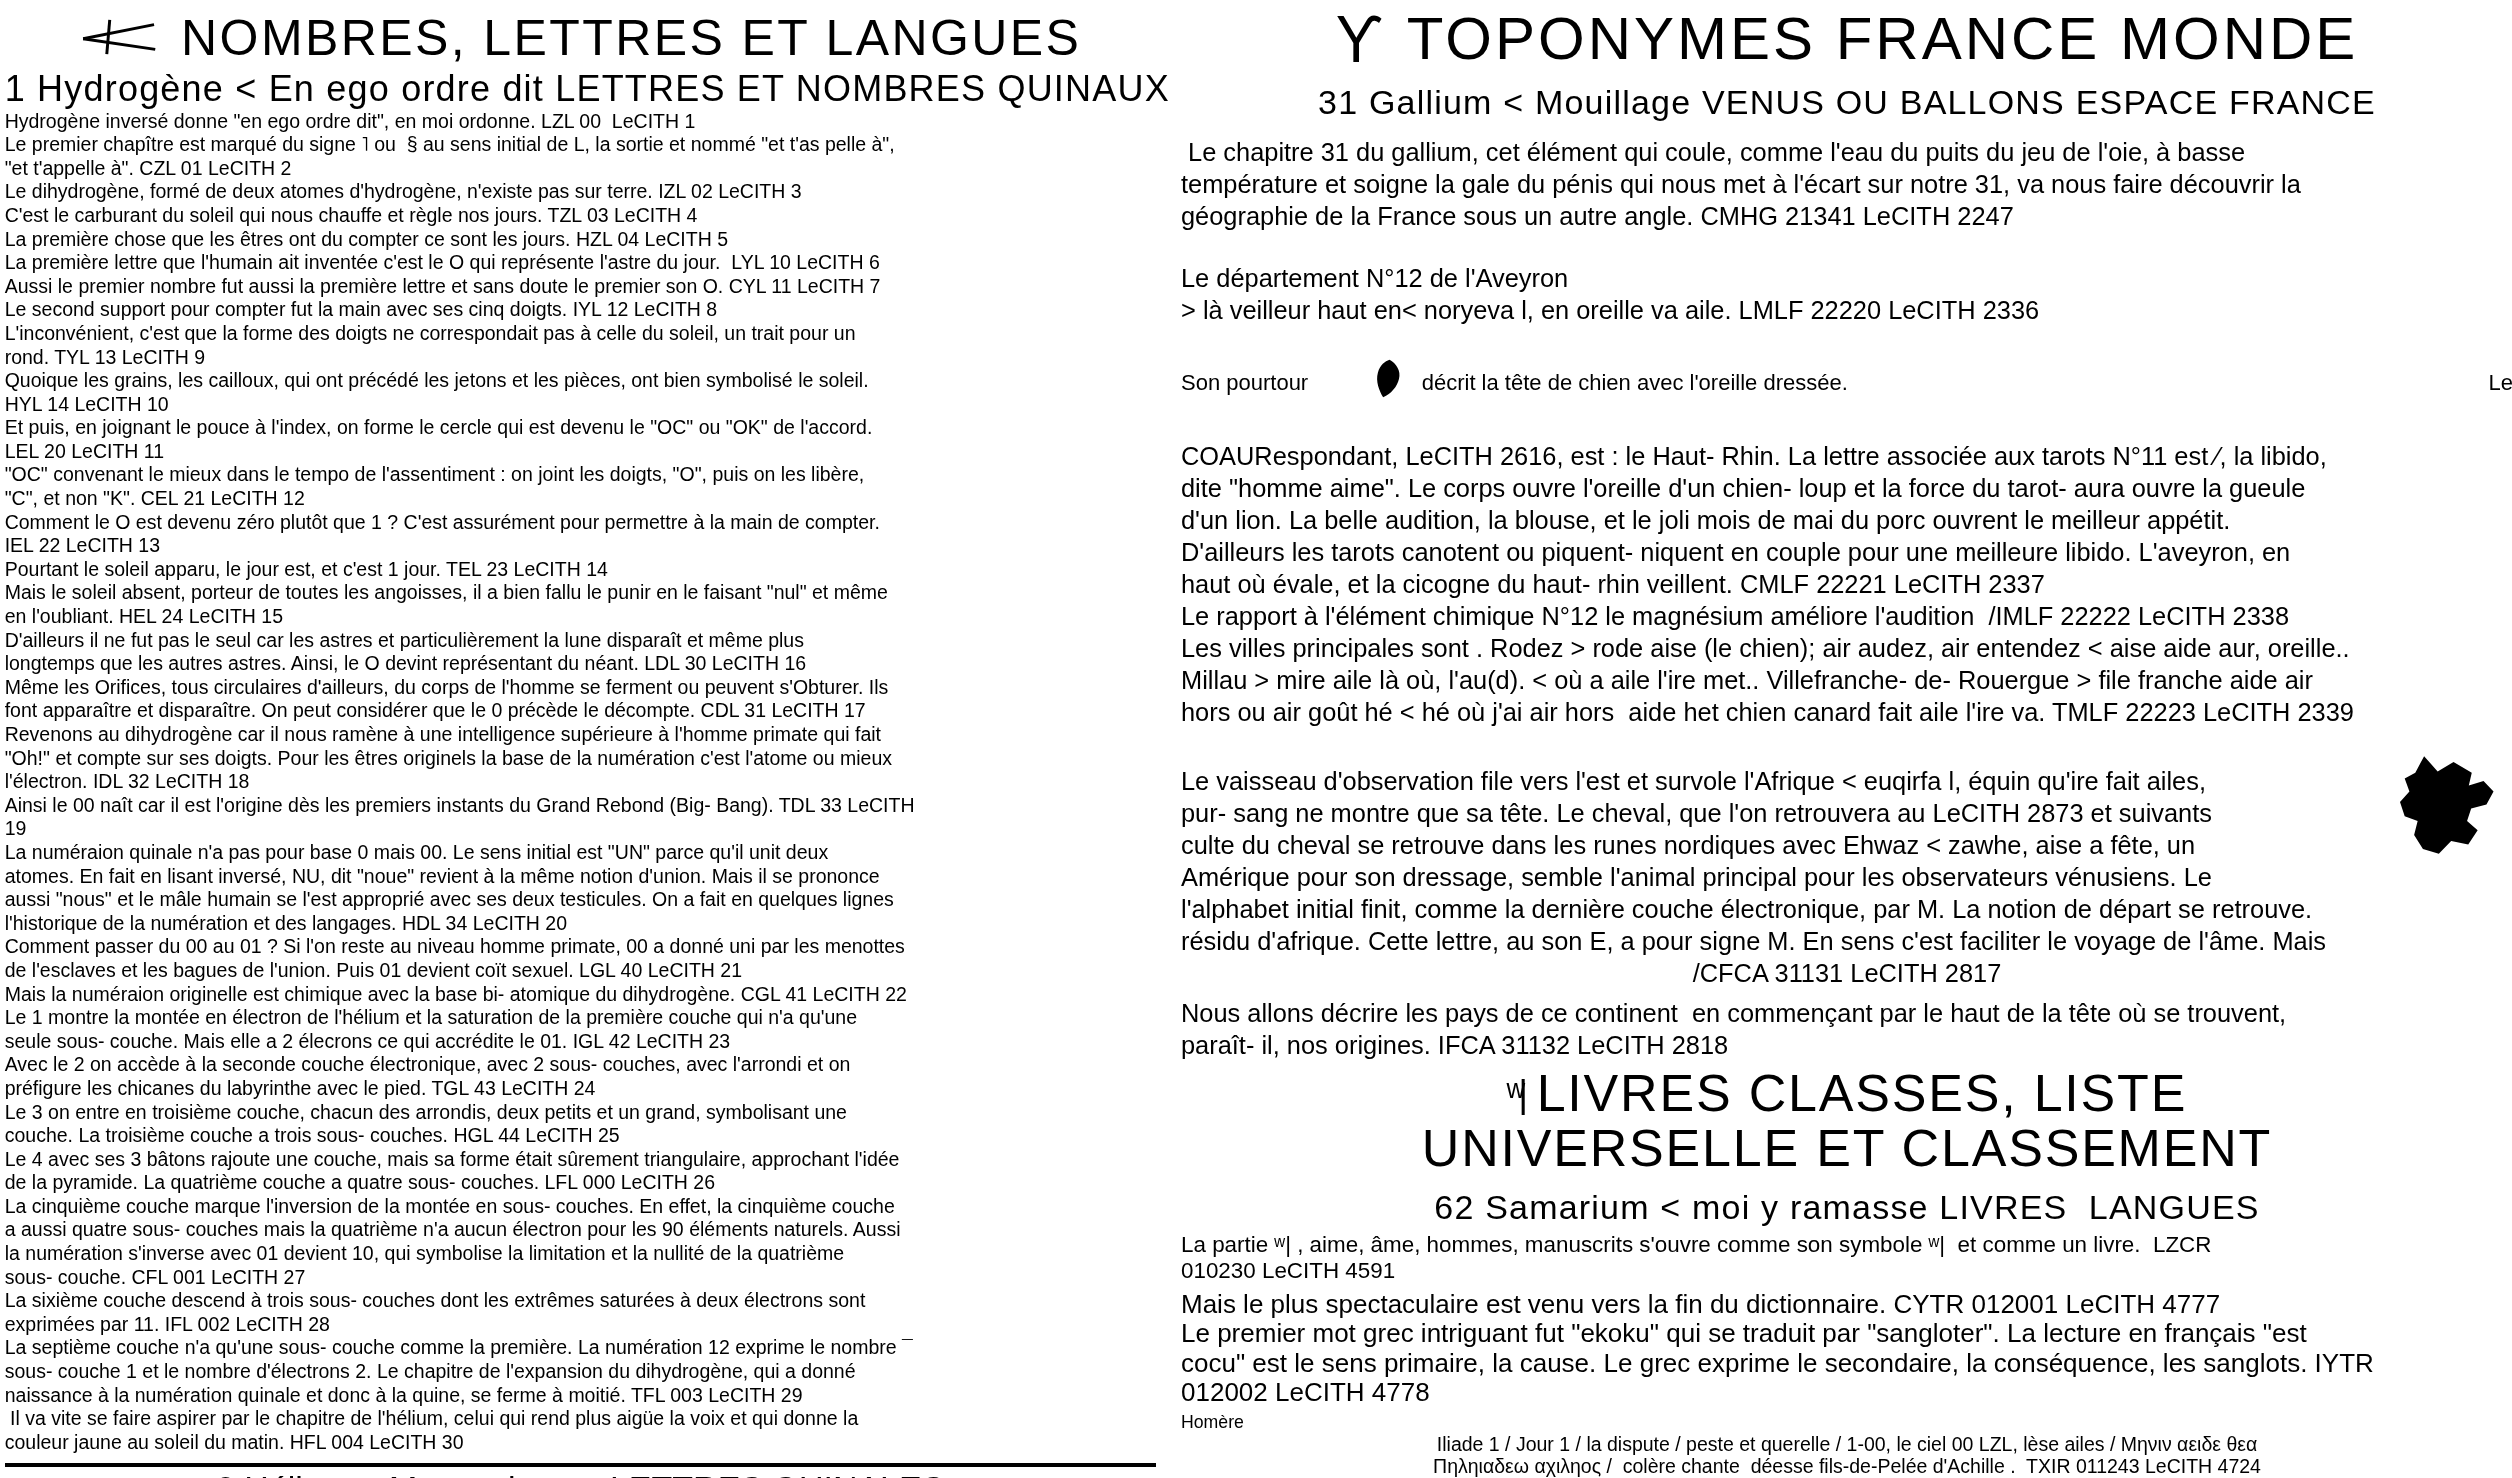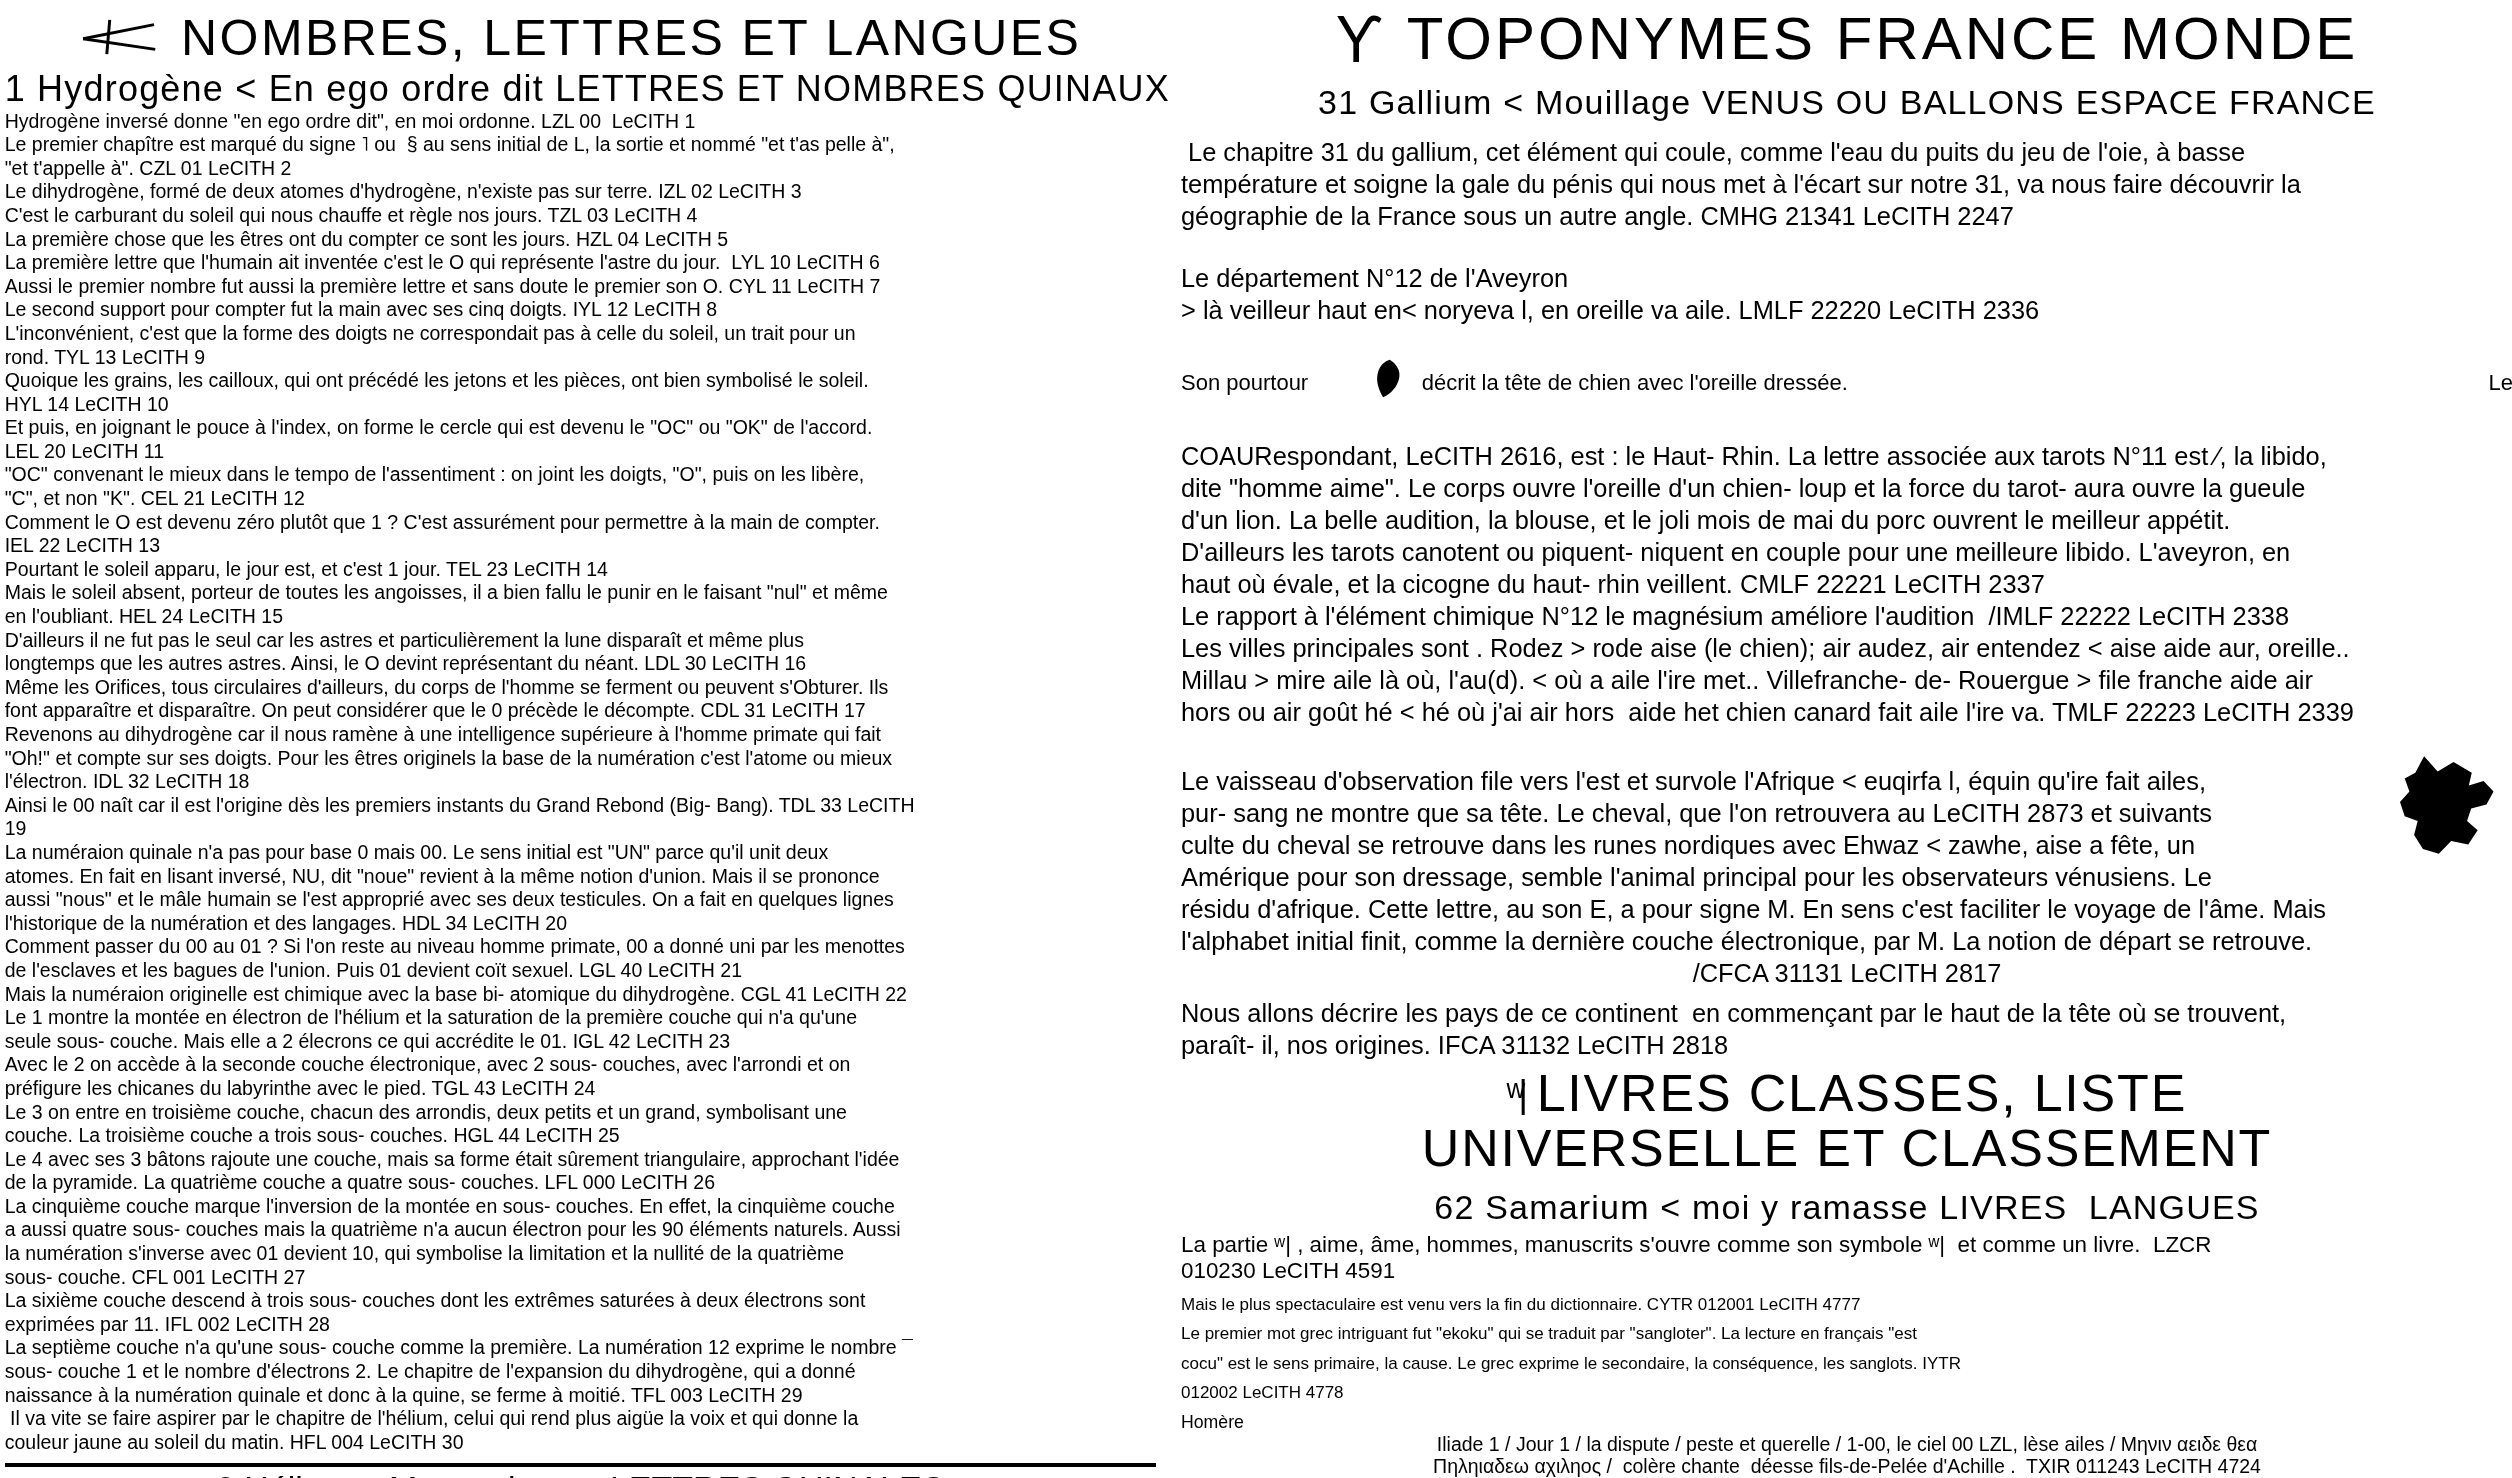--- a/index.html
+++ b/index.html
@@ -16,21 +16,21 @@
   #right-col .big-title{font-size:60px;letter-spacing:3px;}
   .upsilon{font-size:61px;line-height:1;transform:scaleY(1.08);}
 
   .sub-title{text-align:center;font-size:36px;line-height:32px;letter-spacing:1.2px;margin-top:8.3px;white-space:pre;}
   #right-col .sub-title{font-size:34px;line-height:37px;margin-top:13px;}
 
   .lbody{margin-top:4.7px;}
   .lline{font-size:19.5px;line-height:23.6px;white-space:pre;}
   .rline{font-size:25.4px;line-height:32px;white-space:pre;}
   .sline{font-size:22.4px;line-height:26px;white-space:pre;}
-  .bline{font-size:17px;line-height:29.5px;white-space:pre;}
+  .bline{font-size:26px;line-height:29.5px;white-space:pre;}
   .hline{font-size:19.5px;line-height:22px;white-space:pre;}
 
   #para1{margin-top:15.3px;}
   #dept-block{margin-top:29.5px;}
   .pourtour-line{display:flex;align-items:center;font-size:22px;line-height:32px;white-space:pre;justify-content:space-between;}
   .pourtour-line .spacer{flex:1;}
   .blob-icon{margin:0 15.3px;flex:0 0 auto;}
 
   #vaisseau-block{margin-top:37px;position:relative;}
   #africa-blob{position:absolute;right:1.2px;top:-9.4px;}
@@ -183,22 +183,22 @@
     <span id="africa-blob">
       <svg width="144" height="100" viewBox="0 0 244 170">
         <path d="M95,2 L118,28 L145,12 L176,30 L171,52 L196,44 L213,62 L201,84 L175,91 L168,112 L186,128 L170,152 L141,146 L120,168 L93,160 L78,136 L84,112 L62,104 L54,80 L70,62 L62,40 L80,30 Z" fill="#000"></path>
       </svg>
     </span>
     <div>
         <div class="rline">Le vaisseau d'observation file vers l'est et survole l'Afrique &lt; euqirfa l, équin qu'ire fait ailes,</div>
         <div class="rline">pur- sang ne montre que sa tête. Le cheval, que l'on retrouvera au LeCITH 2873 et suivants</div>
         <div class="rline">culte du cheval se retrouve dans les runes nordiques avec Ehwaz &lt; zawhe, aise a fête, un</div>
         <div class="rline">Amérique pour son dressage, semble l'animal principal pour les observateurs vénusiens. Le</div>
+        <div class="rline">l'alphabet initial finit, comme la dernière couche électronique, par M. La notion de départ se retrouve.</div>
         <div class="rline">résidu d'afrique. Cette lettre, au son E, a pour signe M. En sens c'est faciliter le voyage de l'âme. Mais</div>
-        <div class="rline">l'alphabet initial finit, comme la dernière couche électronique, par M. La notion de départ se retrouve.</div>
       </div>
     <div class="centered-line">/CFCA 31131 LeCITH 2817</div>
   </div>
 
   <div id="nous-block">
       <div class="rline">Nous allons décrire les pays de ce continent  en commençant par le haut de la tête où se trouvent,</div>
       <div class="rline">paraît- il, nos origines. IFCA 31132 LeCITH 2818</div>
     </div>
 
   <div id="section2-title1">

